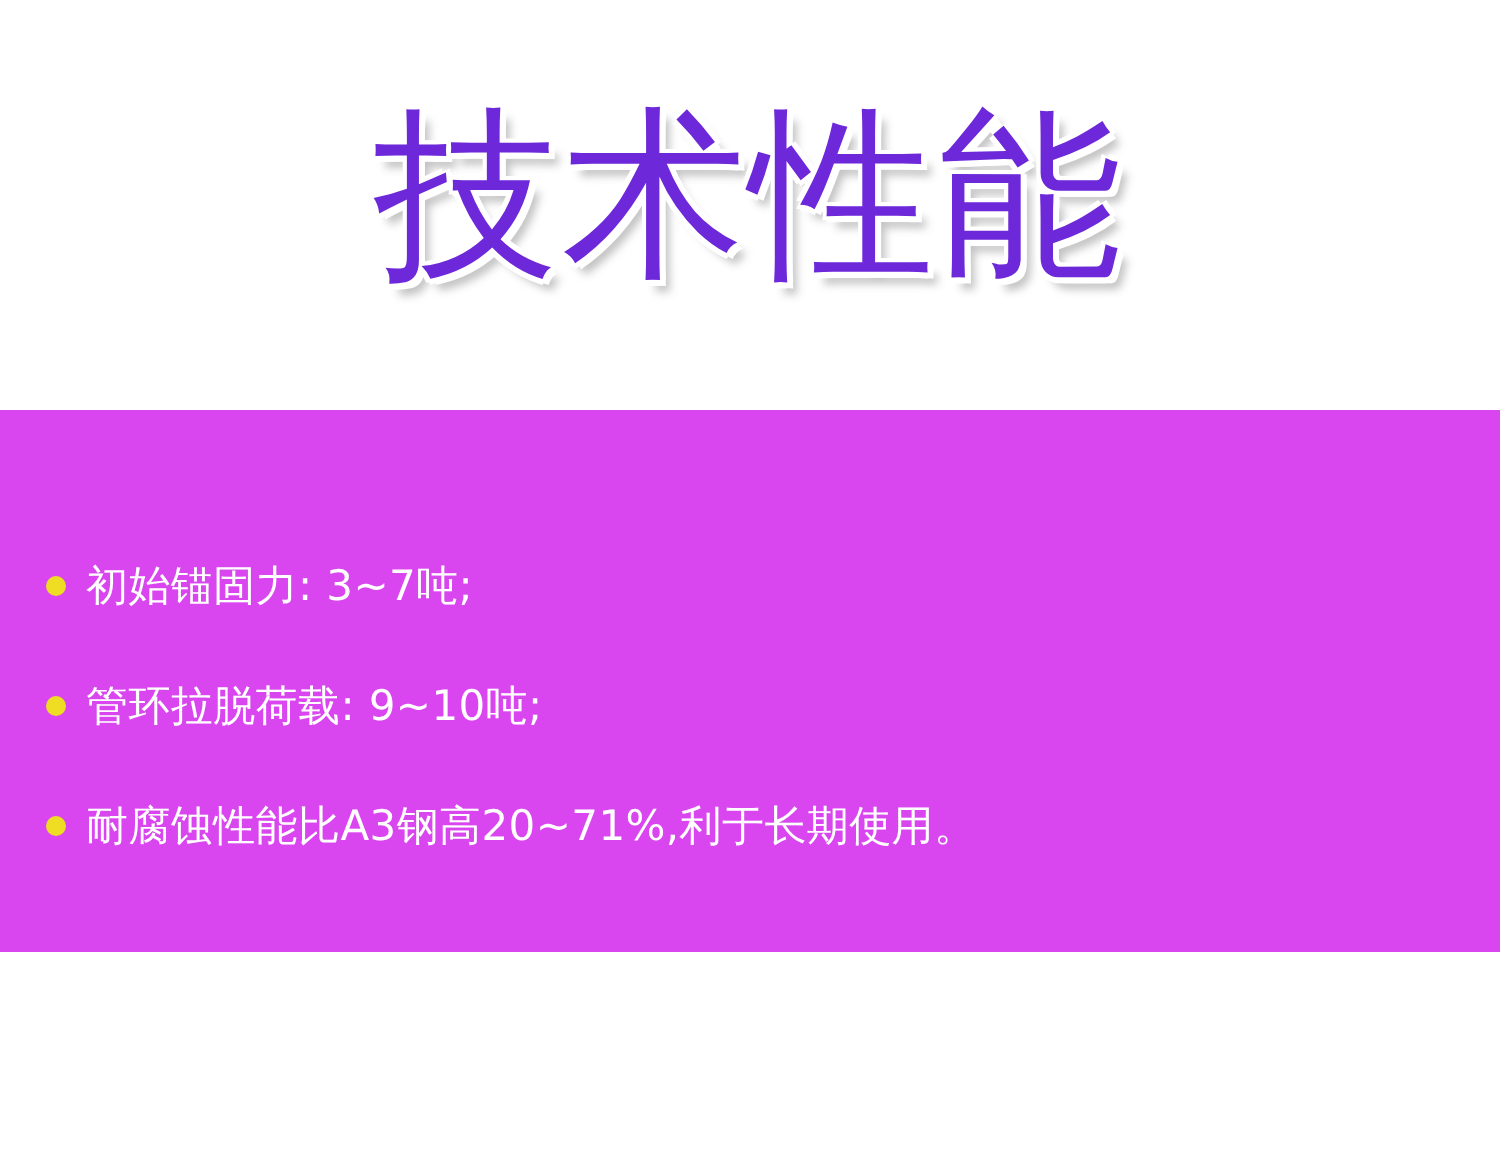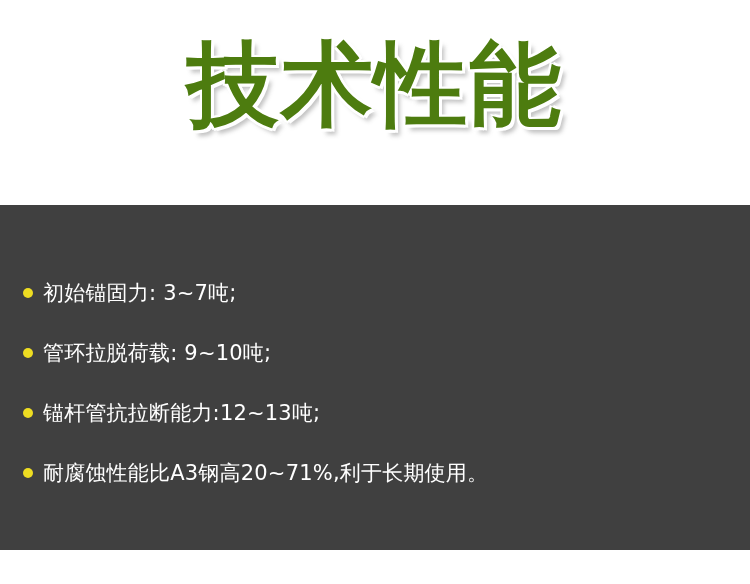--- a/index.html
+++ b/index.html
@@ -28,46 +28,46 @@
     top: 0;
     width: 750px;
     height: 205px;
     background: #ffffff;
     display: flex;
     align-items: flex-start;
     justify-content: center;
   }
 
   .title {
-    margin-top: 37px;
+    margin-top: 50px;
     font-size: 92px;
     line-height: 1.05;
-    font-weight: bold;
-    color: #4d7c0f;
+    font-weight: normal;
+    color: #6d28d9;
     letter-spacing: 2px;
     white-space: nowrap;
     text-shadow:
       3px 3px 0 #ffffff,
       -2px -2px 0 #ffffff,
       2px -2px 0 #ffffff,
       -2px 2px 0 #ffffff,
       0px 3px 0 #ffffff,
       3px 0px 0 #ffffff,
       5px 6px 4px rgba(120,120,120,0.45);
     font-family: "DejaVu Sans", "Liberation Sans", sans-serif;
   }
 
   
   .specs-panel {
     position: absolute;
     left: 0;
     top: 205px;
     width: 750px;
-    height: 345px;
-    background: #404040;
+    height: 271px;
+    background: #d946ef;
     box-sizing: border-box;
     padding: 58px 0 0 0;
   }
 
   .spec-list {
     list-style: none;
     margin: 0;
     padding: 0;
   }
 
@@ -123,24 +123,20 @@
       <li class="spec-item">
         <span class="bullet-dot"></span>
         <span class="spec-text">初始锚固力: 3~7吨;</span>
       </li>
 
       <li class="spec-item">
         <span class="bullet-dot"></span>
         <span class="spec-text">管环拉脱荷载: 9~10吨;</span>
       </li>
 
-      <li class="spec-item">
-        <span class="bullet-dot"></span>
-        <span class="spec-text">锚杆管抗拉断能力:12~13吨;</span>
-      </li>
 
       <li class="spec-item">
         <span class="bullet-dot"></span>
         <span class="spec-text">耐腐蚀性能比A3钢高20~71%,利于长期使用。</span>
       </li>
 
     </ul>
   </div>
 
   <div class="footer-strip"></div>

